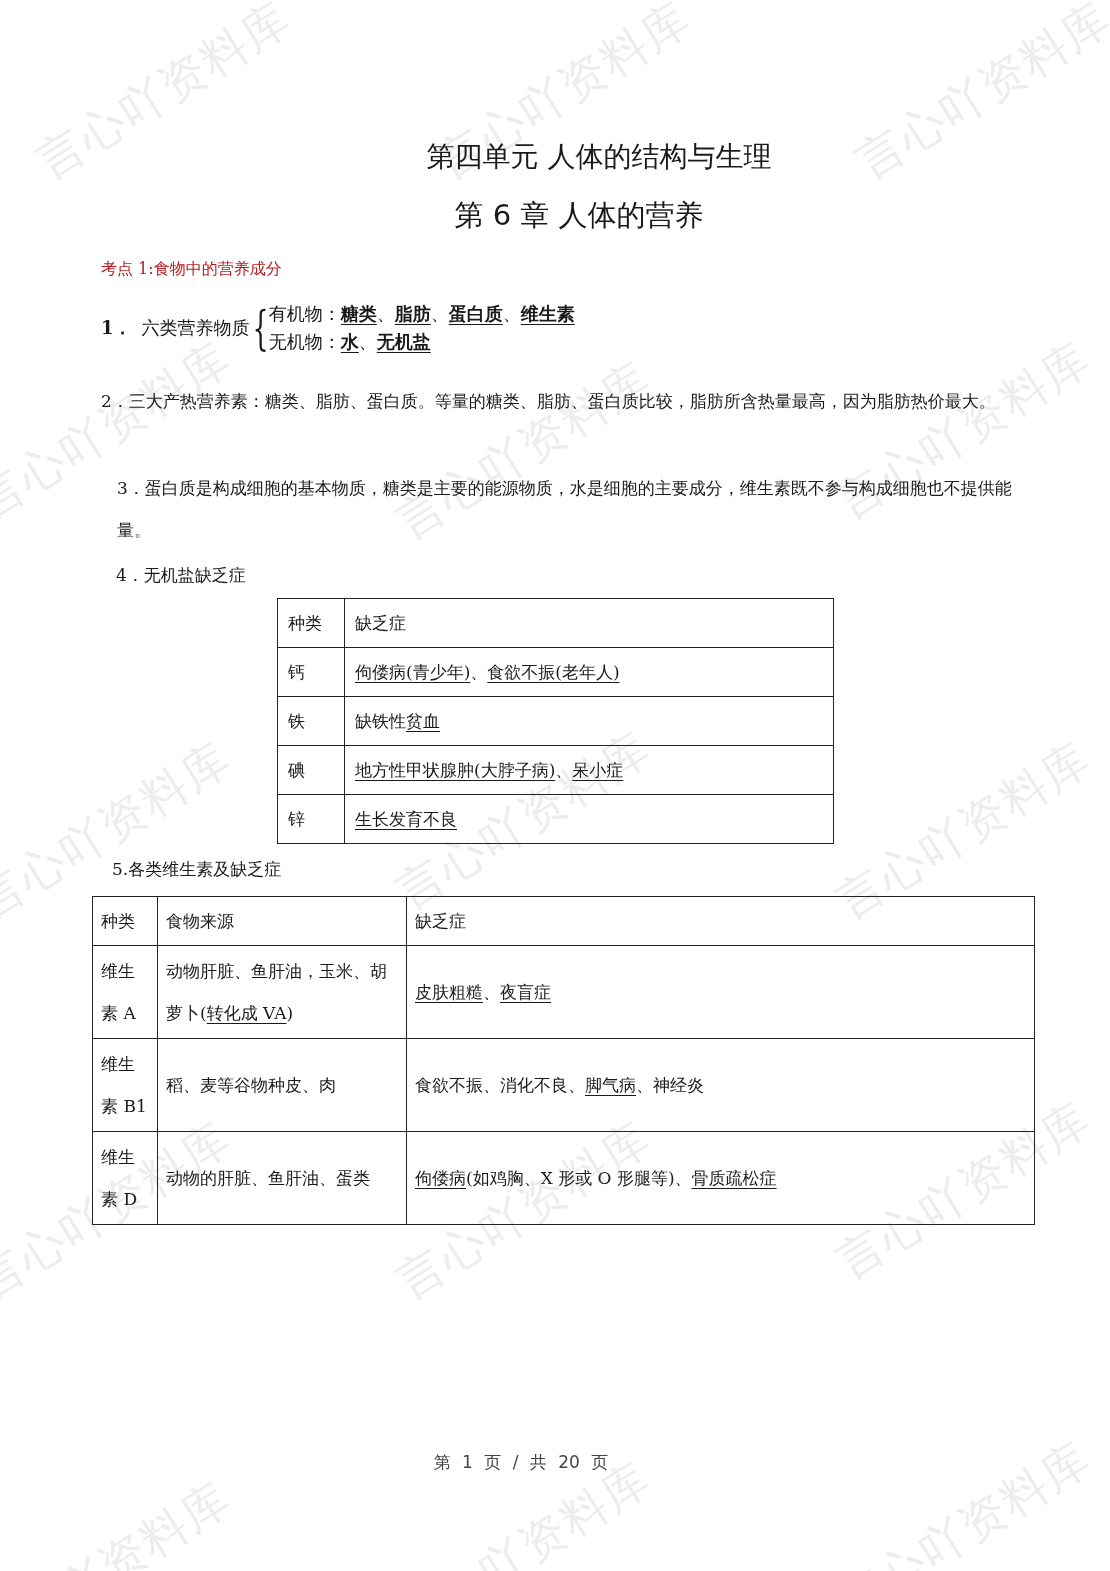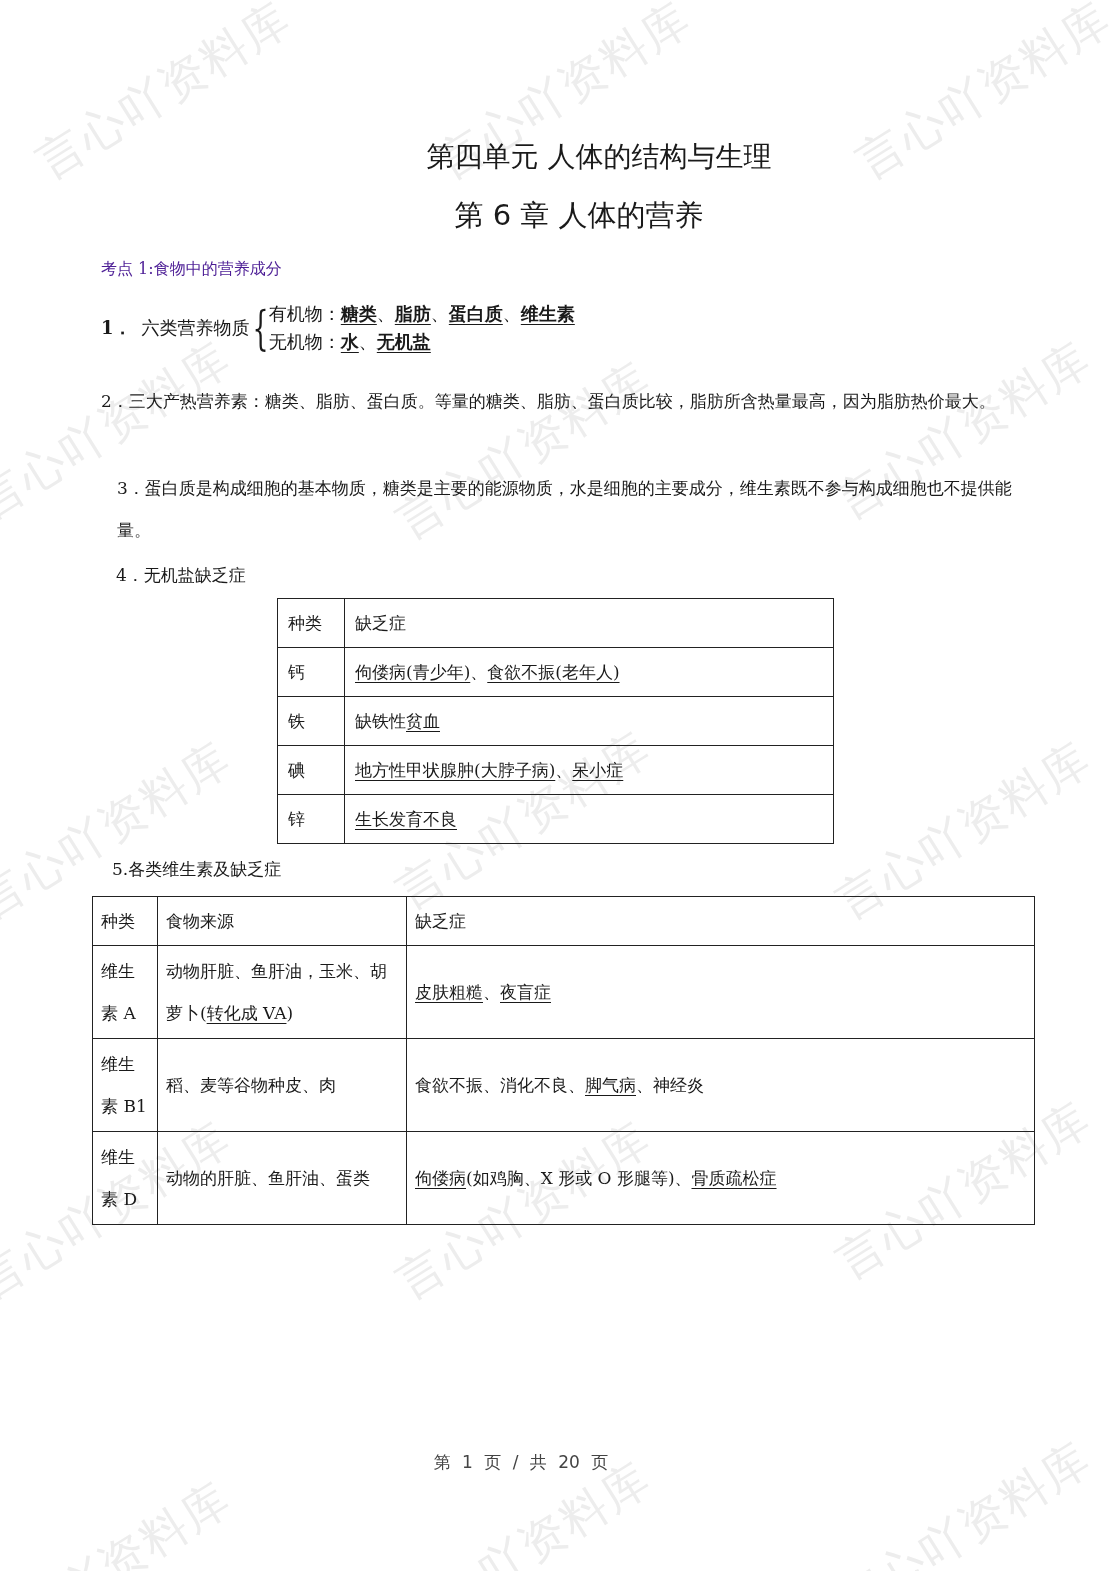--- a/index.html
+++ b/index.html
@@ -5,21 +5,21 @@
   html, body { margin:0; padding:0; background:#ffffff; }
   body { width:1110px; height:1571px; position:relative; overflow:hidden;
          font-family:"DejaVu Serif","Liberation Serif",serif; color:#1a1a1a; }
   .wm-layer { position:absolute; inset:0; pointer-events:none; z-index:0; overflow:hidden; }
   .wm { position:absolute; font-family:"DejaVu Sans","Liberation Sans",sans-serif;
         font-size:46px; color:#ededed; transform:rotate(-32deg); white-space:nowrap; letter-spacing:2px; }
   .content { position:absolute; inset:0; z-index:1; }
   .abs { position:absolute; }
   .title1 { left:0; width:1110px; top:138px; text-align:center; font-size:28px; font-family:"DejaVu Sans","Liberation Sans",sans-serif; font-weight:500;margin-left:44px; }
   .title2 { left:0; width:1110px; top:196px; text-align:center; font-size:29px; font-family:"DejaVu Sans","Liberation Sans",sans-serif; font-weight:500;margin-left:24px; }
-  .kaodian { left:101px; top:259px; font-size:16px; color:#4c1d95; }
+  .kaodian { left:101px; top:259px; font-size:16px; color:#b91c1c; }
   .item1 { left:101px; top:300px; font-size:18px; display:flex; align-items:center; }
   .item1 .num { font-weight:bold; margin-right:10px; }
   .brace { font-size:46px; line-height:46px; transform:scaleX(0.55); margin:0 -6px 0 -4px; font-family:"DejaVu Serif",serif; }
   .branches { display:flex; flex-direction:column; line-height:28px; }
   .u { text-decoration:underline; text-underline-offset:4px; }
   .bold-u { font-weight:bold; text-decoration:underline; text-underline-offset:4px; }
   .para { left:101px; width:912px; font-size:17px; line-height:42px; }
   .p2 { top:380px; }
   .p3 { top:467px;margin-left:16px; }
   .p4 { top:554px;margin-left:15px; }

